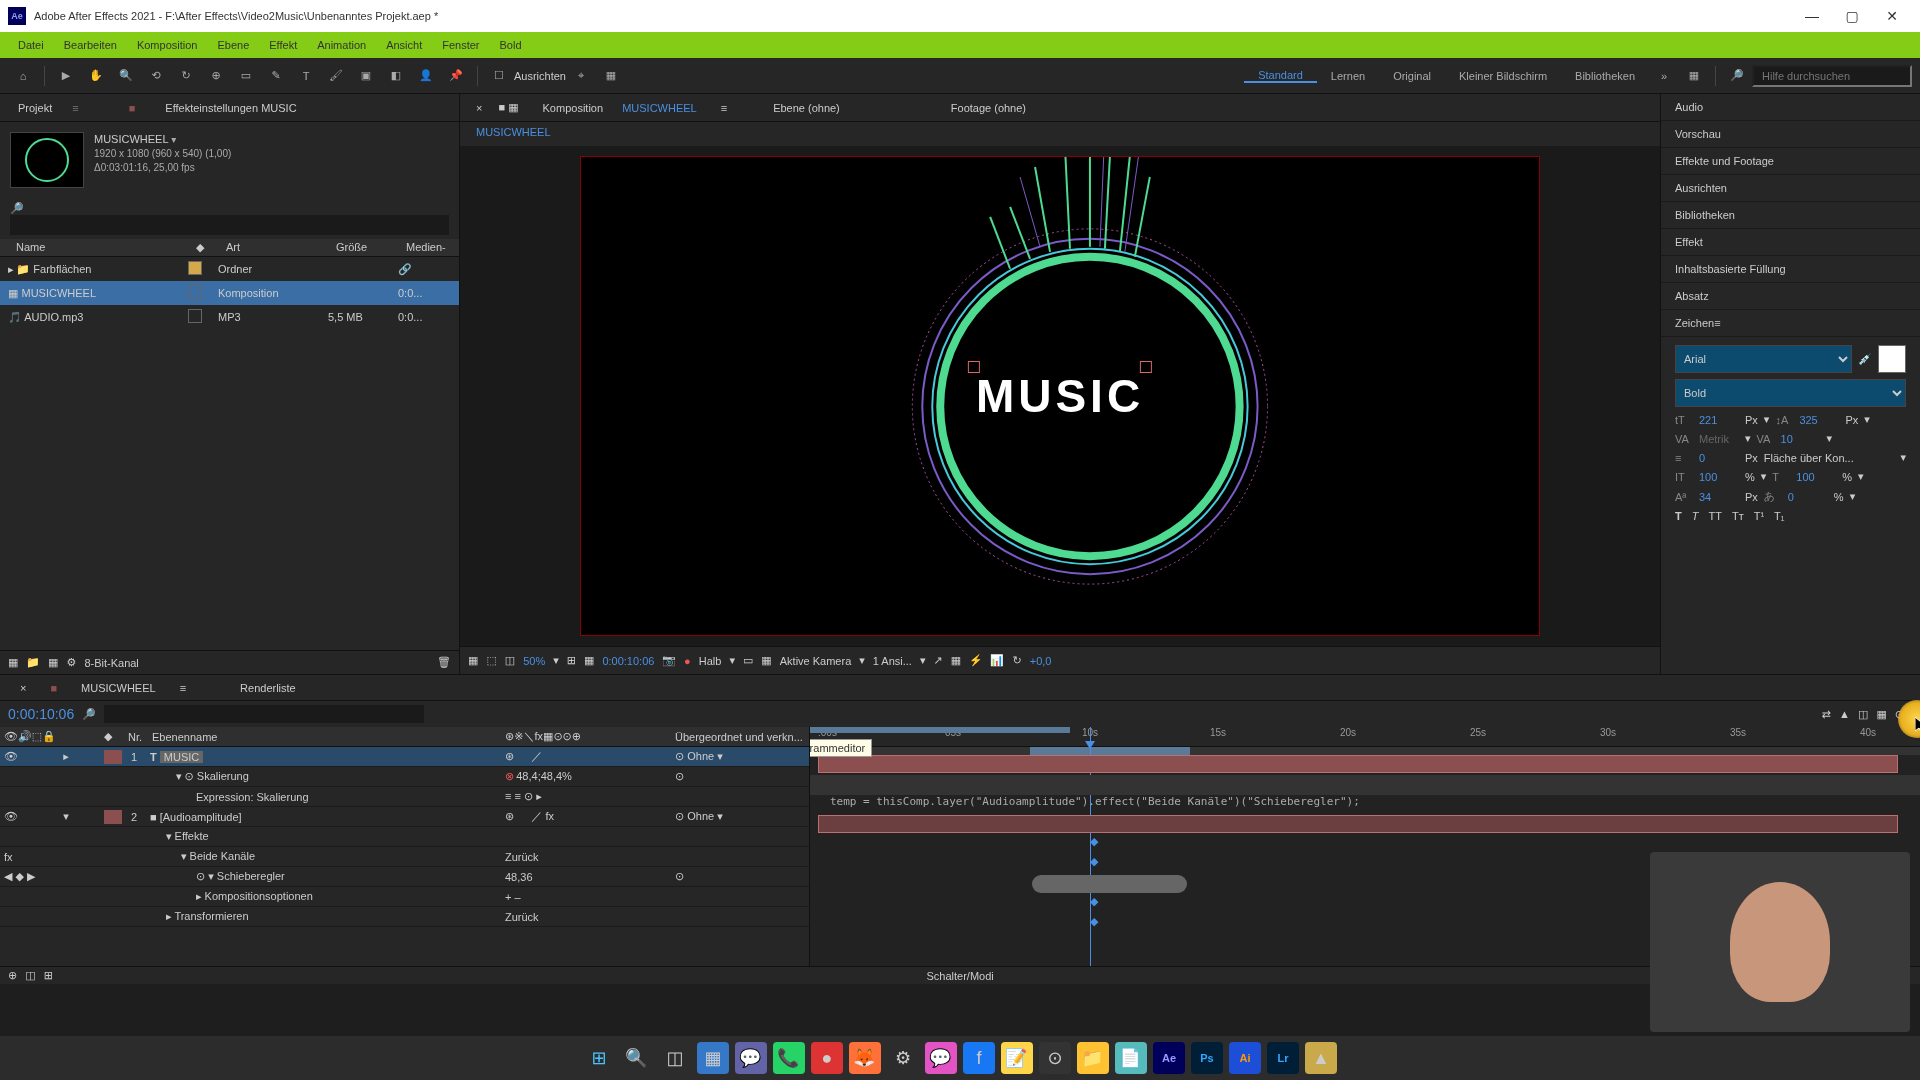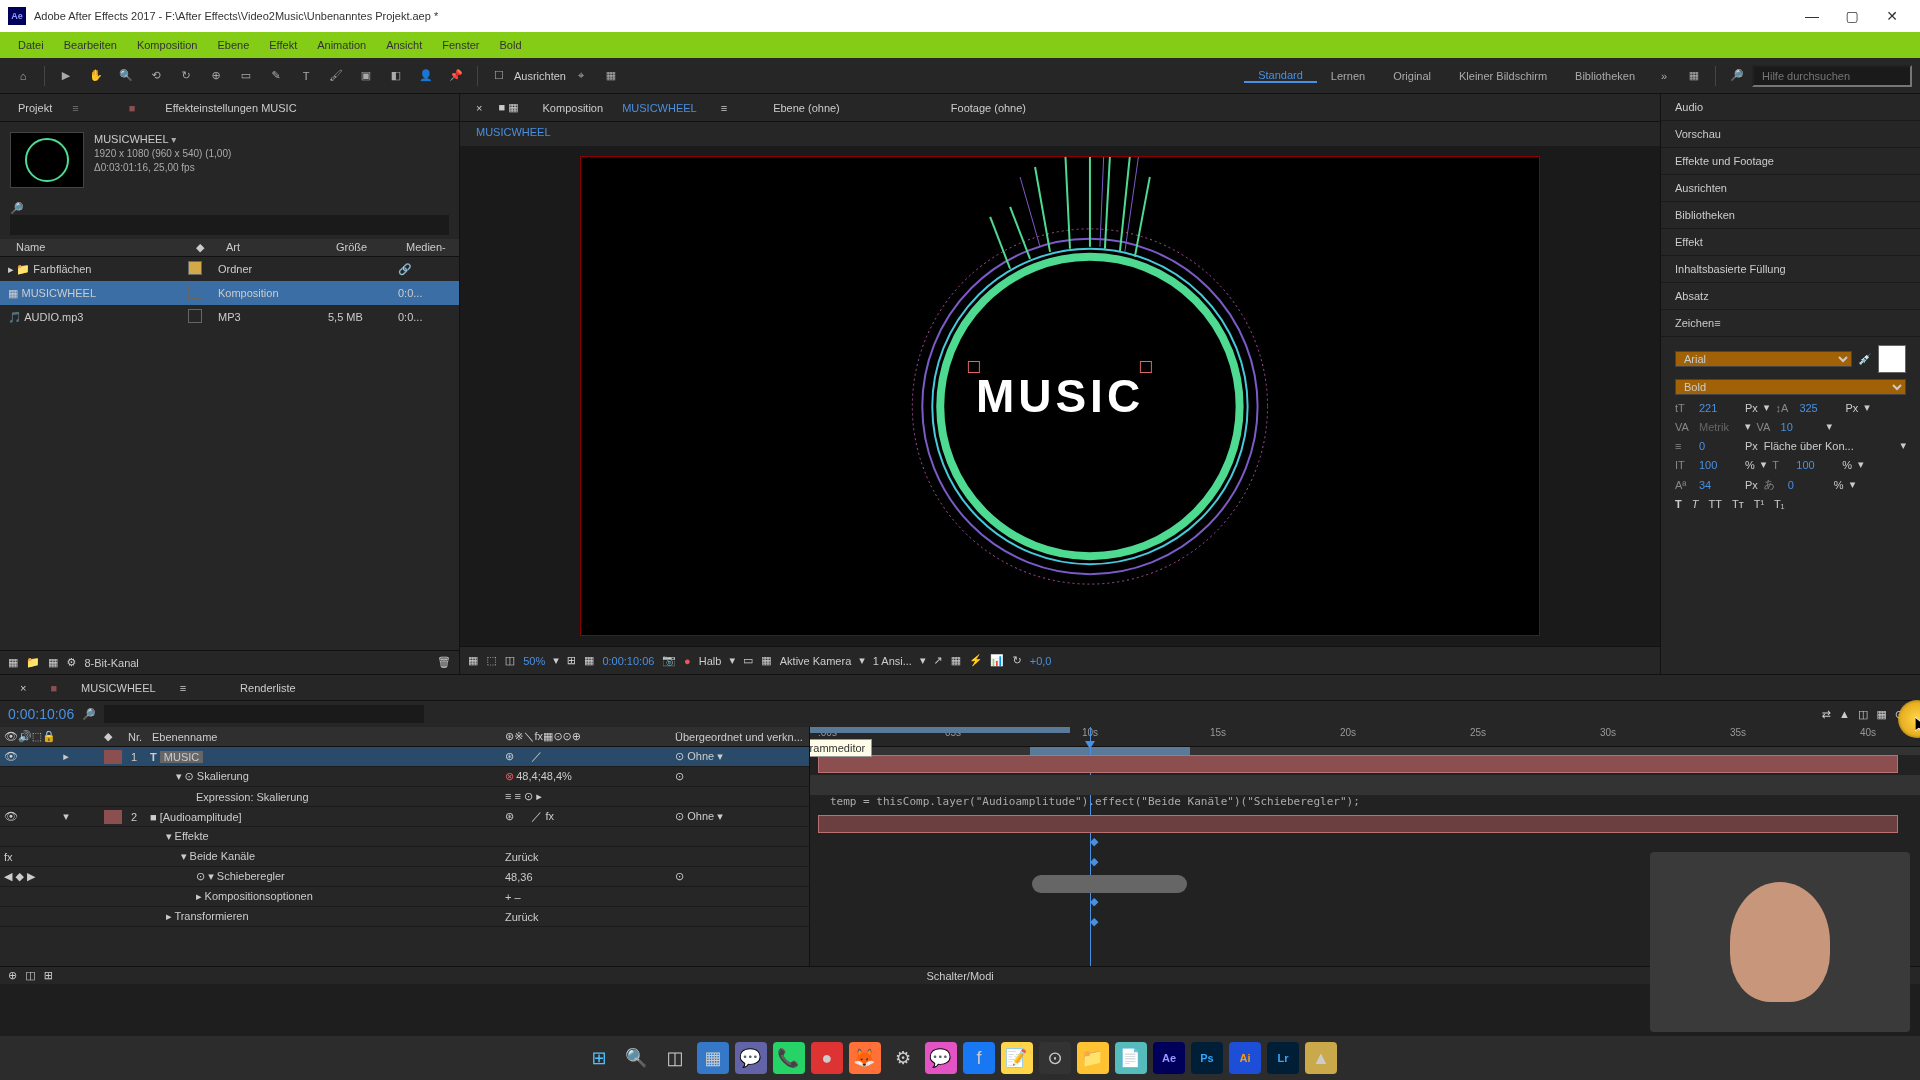--- a/index.html
+++ b/index.html
@@ -43,21 +43,21 @@
 .stage svg{position:absolute;inset:0}
 .overlay-text{position:absolute;left:50%;top:50%;transform:translate(-50%,-50%);font-size:46px;font-weight:bold;color:#fff;letter-spacing:4px}
 .overlay-text::before,.overlay-text::after{content:"";position:absolute;border:1px solid #d66;width:10px;height:10px}
 .overlay-text::before{left:-8px;top:-8px}
 .overlay-text::after{right:-8px;top:-8px}
 .comp-ftr{height:28px;background:#262626;border-top:1px solid #111;display:flex;align-items:center;padding:0 8px;gap:8px}
 .panels{width:260px;background:#262626;border-left:1px solid #111;display:flex;flex-direction:column}
 .pnl-item{padding:7px 14px;border-bottom:1px solid #1a1a1a;cursor:pointer}
 .char{padding:8px 14px}
 .char .row{display:flex;align-items:center;gap:6px;margin-bottom:6px}
-.char select,.char input{background:#a16207;border:1px solid #444;color:#ccc;padding:0 4px;width:80px}
+.char select,.char input{background:#0c4a6e;border:1px solid #444;color:#ccc;padding:6px 4px;width:80px}
 .char .sw{width:28px;height:28px;border:1px solid #666}
 .char .lbl{width:18px;color:#888}
 .char .val{color:#4a90e2;width:40px}
 .timeline{height:310px;background:#262626;border-top:1px solid #111;display:flex;flex-direction:column}
 .tl-tabs{height:26px;display:flex;align-items:center;padding:0 8px;border-bottom:1px solid #111}
 .tl-tabs span{padding:0 12px}
 .tl-head{height:26px;display:flex;align-items:center;padding:0 8px;gap:8px}
 .tl-head .tc{color:#4a90e2;font-size:14px}
 .tl-head .sbar{width:320px;background:#1a1a1a;padding:3px;border:none;color:#ccc}
 .tl-cols{display:flex;height:20px;background:#2f2f2f;border-bottom:1px solid #111;align-items:center;padding:0 4px;font-size:10px}
@@ -90,21 +90,21 @@
 .webcam{position:absolute;right:10px;bottom:48px;width:260px;height:180px;background:#3a3a3a;border-radius:4px;overflow:hidden;display:flex;align-items:center;justify-content:center}
 .webcam .face{width:100px;height:120px;background:#c8967a;border-radius:50% 50% 40% 40%;position:relative}
 .blue{color:#4a90e2}
 .box{width:14px;height:14px;border:1px solid #666;display:inline-block}
 </style>
 </head>
 <body>
 
 <div class="titlebar">
   <div class="ae-icon">Ae</div>
-  <div class="title">Adobe After Effects 2017 - F:\After Effects\Video2Music\Unbenanntes Projekt.aep *</div>
+  <div class="title">Adobe After Effects 2021 - F:\After Effects\Video2Music\Unbenanntes Projekt.aep *</div>
   <div class="winbtn">—</div>
   <div class="winbtn">▢</div>
   <div class="winbtn">✕</div>
 </div>
 
 <div class="menubar">
   <span>Datei</span>
   <span>Bearbeiten</span>
   <span>Komposition</span>
   <span>Ebene</span>

